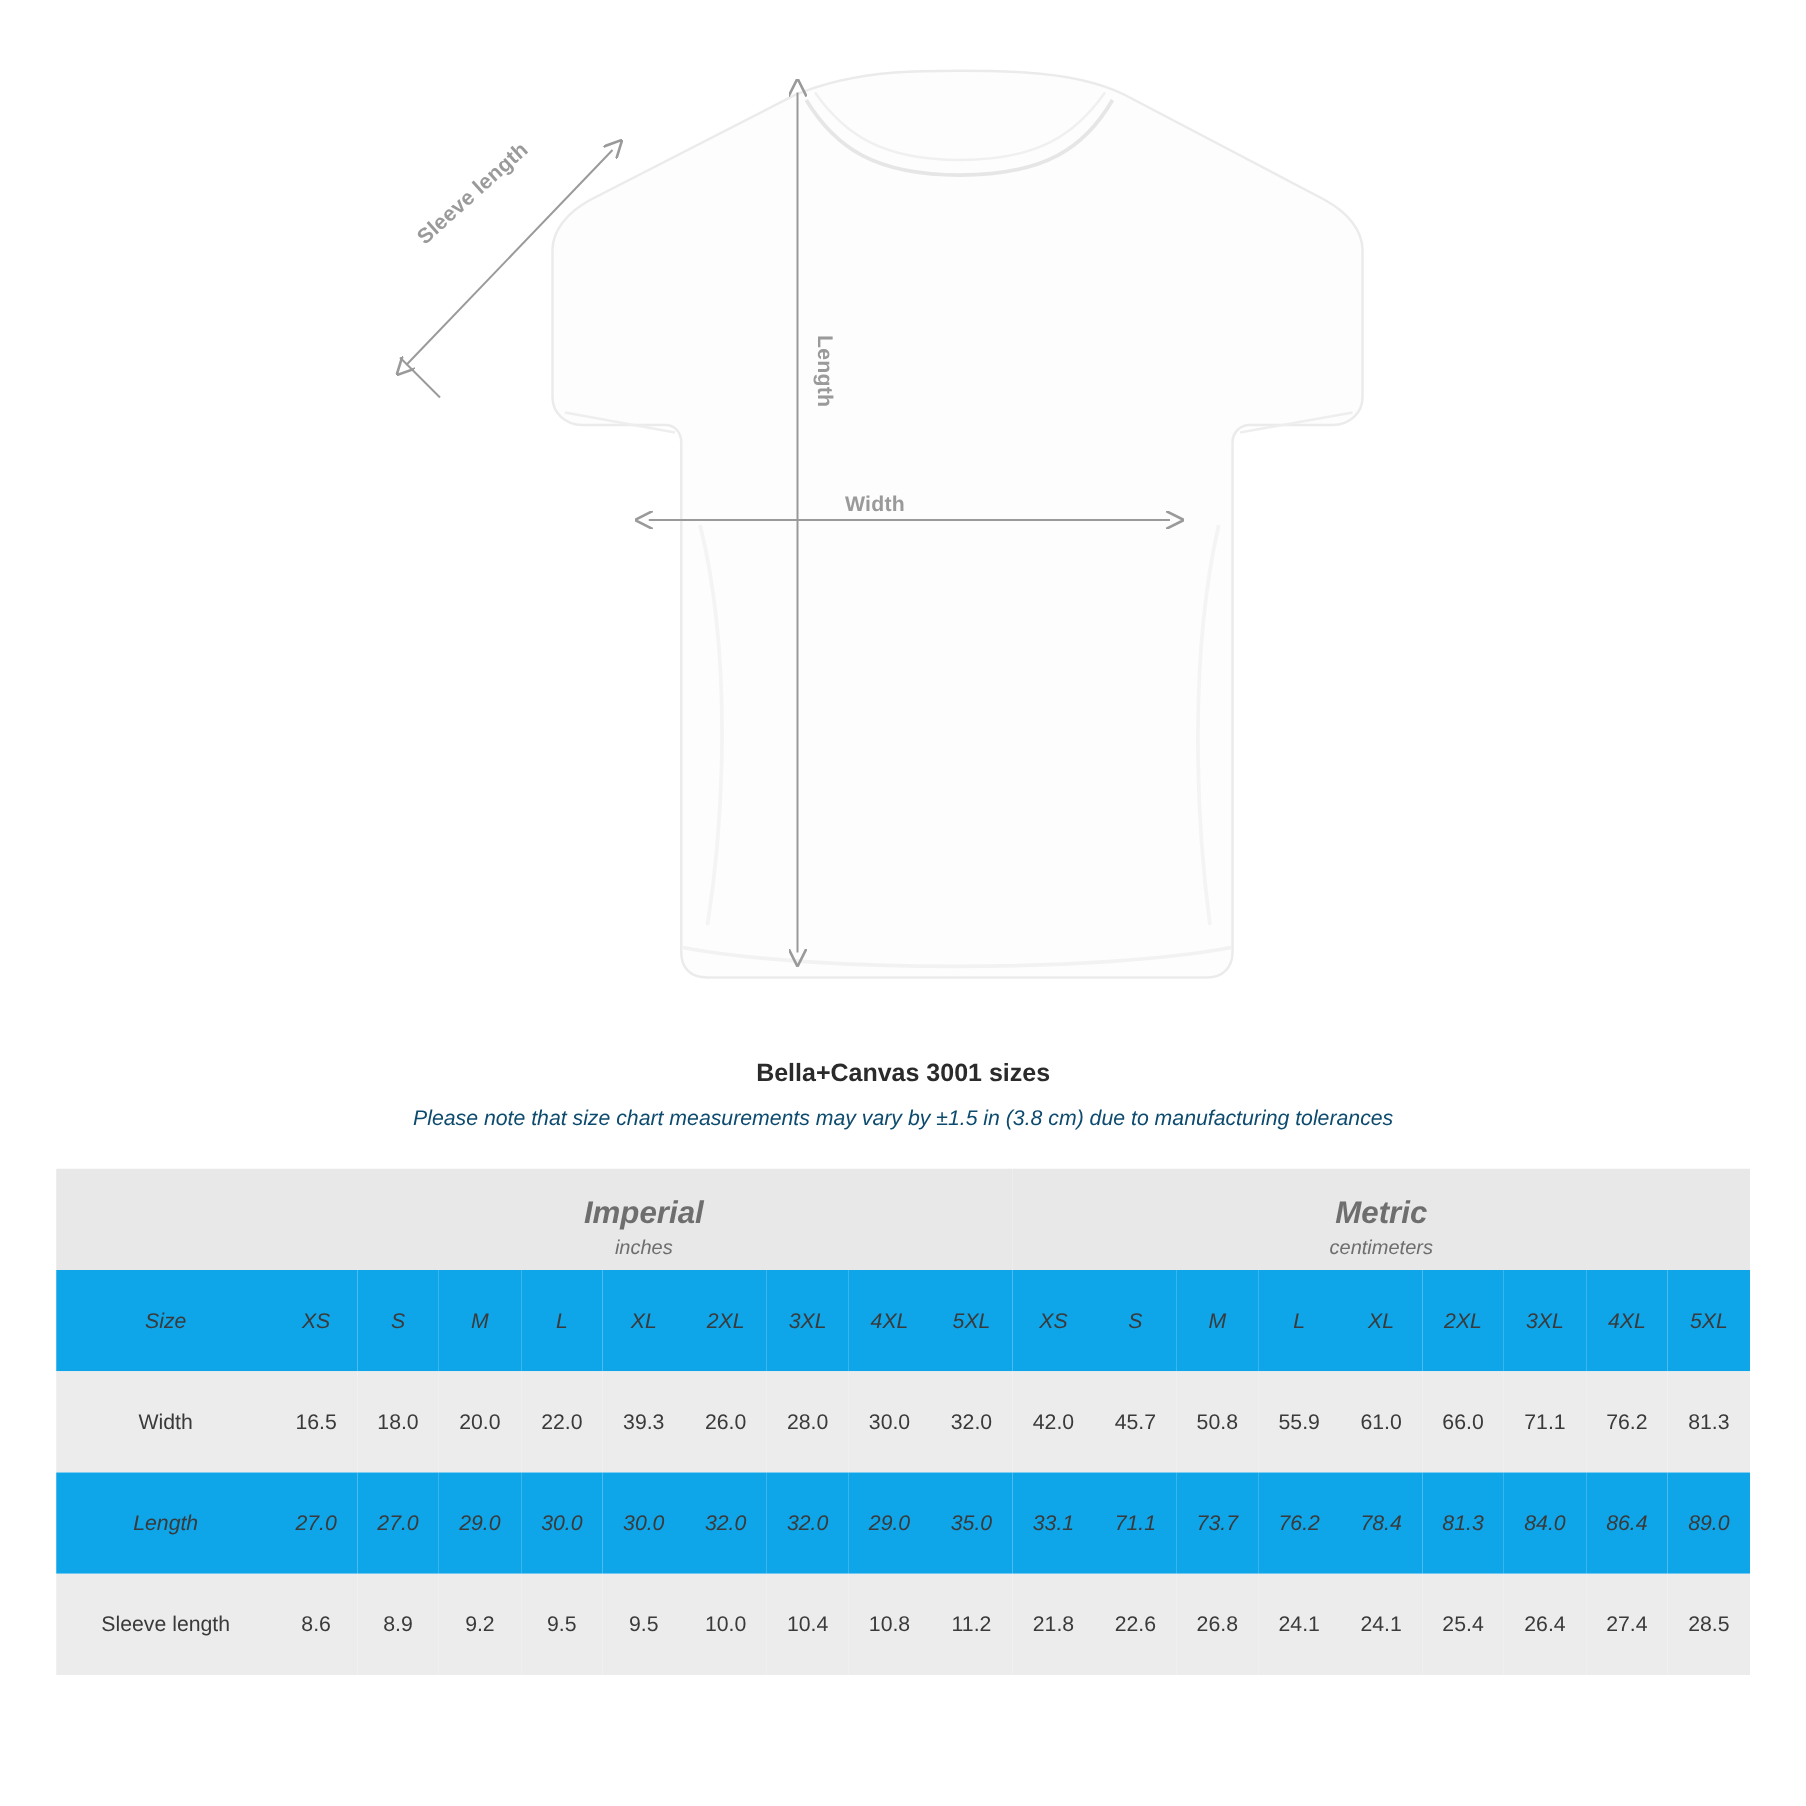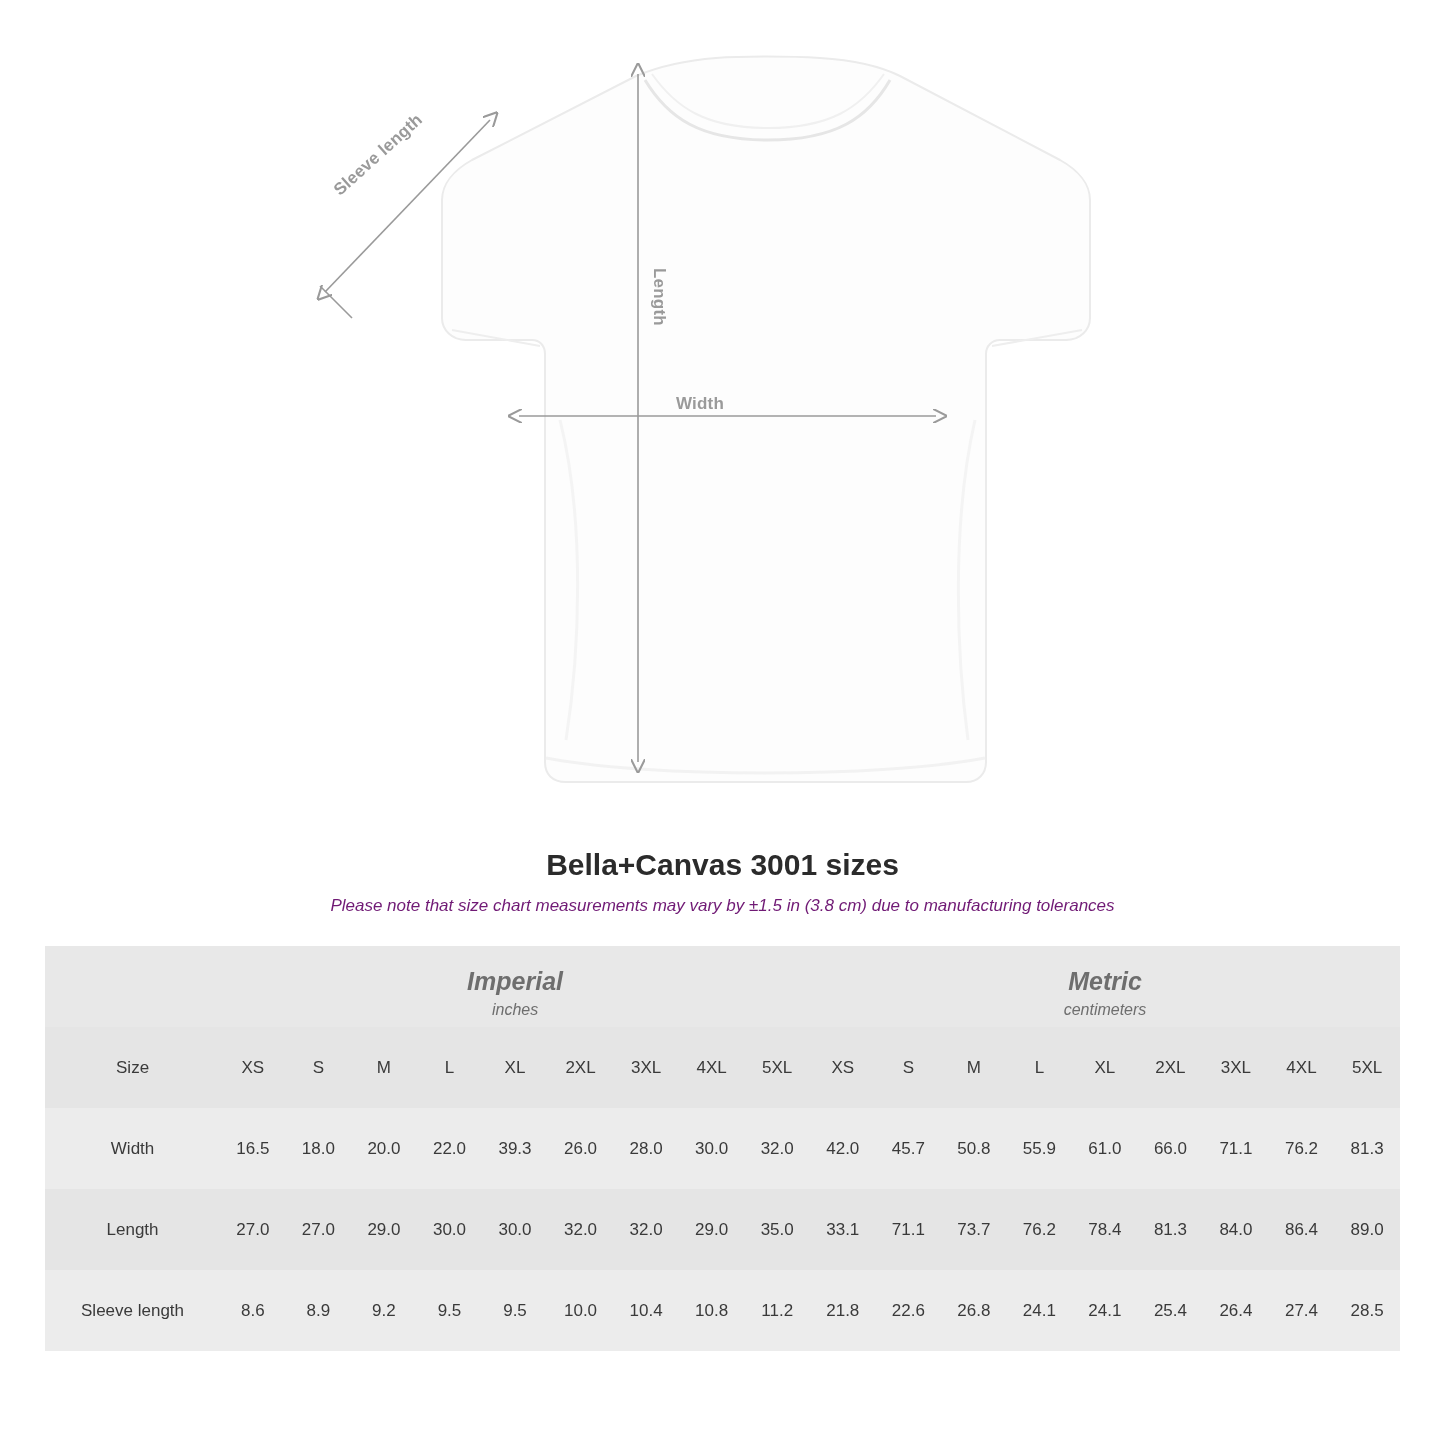--- a/index.html
+++ b/index.html
@@ -53,29 +53,29 @@
     left: 676px;
     top: 394px;
   }
 
   
   .titles {
     text-align: center;
     margin-top: 28px;
   }
   .chart-title {
-    font-size: 30px;
+    font-size: 20px;
     font-weight: bold;
     color: #2b2b2b;
     margin: 0;
   }
   .chart-note {
     font-size: 17px;
     font-style: italic;
-    color: #701a75;
+    color: #0c4a6e;
     margin: 14px 0 0 0;
   }
 
   
   .table-wrap {
     margin: 30px 45px 0 45px;
   }
   table.size-table {
     border-collapse: collapse;
     width: 1355px;
@@ -107,21 +107,22 @@
   .unit-units {
     font-size: 16px;
     font-style: italic;
     color: #6e6e6e;
     line-height: 1.6;
   }
   .row-shade td {
     background: #ececec;
   }
   .row-plain td {
-    background: #e5e5e5;
+    background: #0ea5e9;
+    font-style: italic;
   }
   .rowhead {
     font-weight: bold;
     color: #3a3a3a;
     font-size: 17px;
   }
   .col-head {
     font-weight: bold;
     font-size: 17px;
     color: #3a3a3a;

